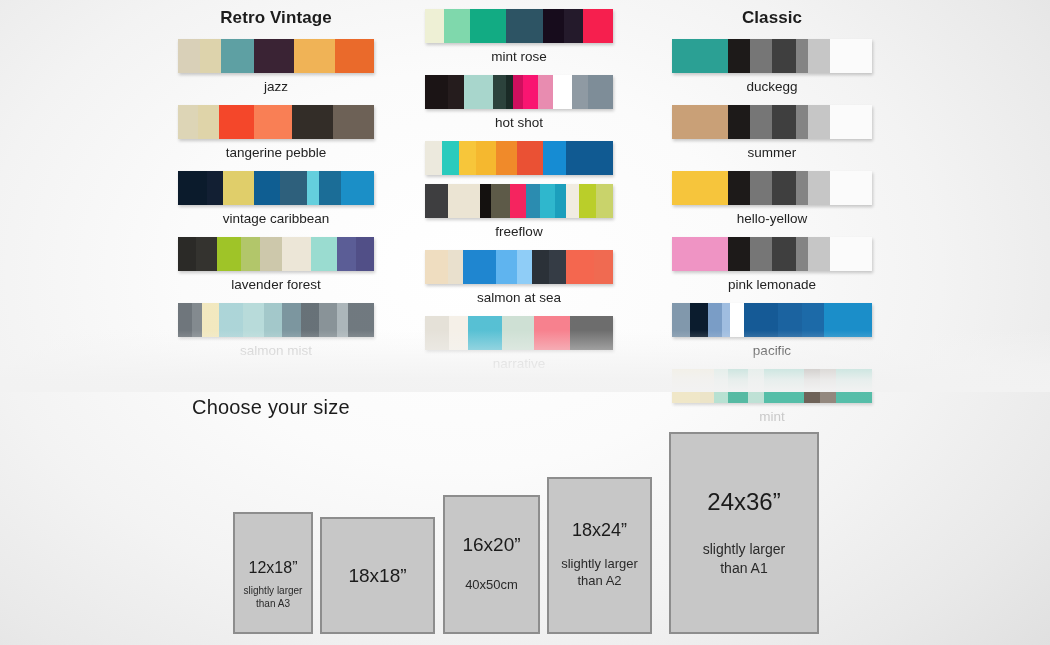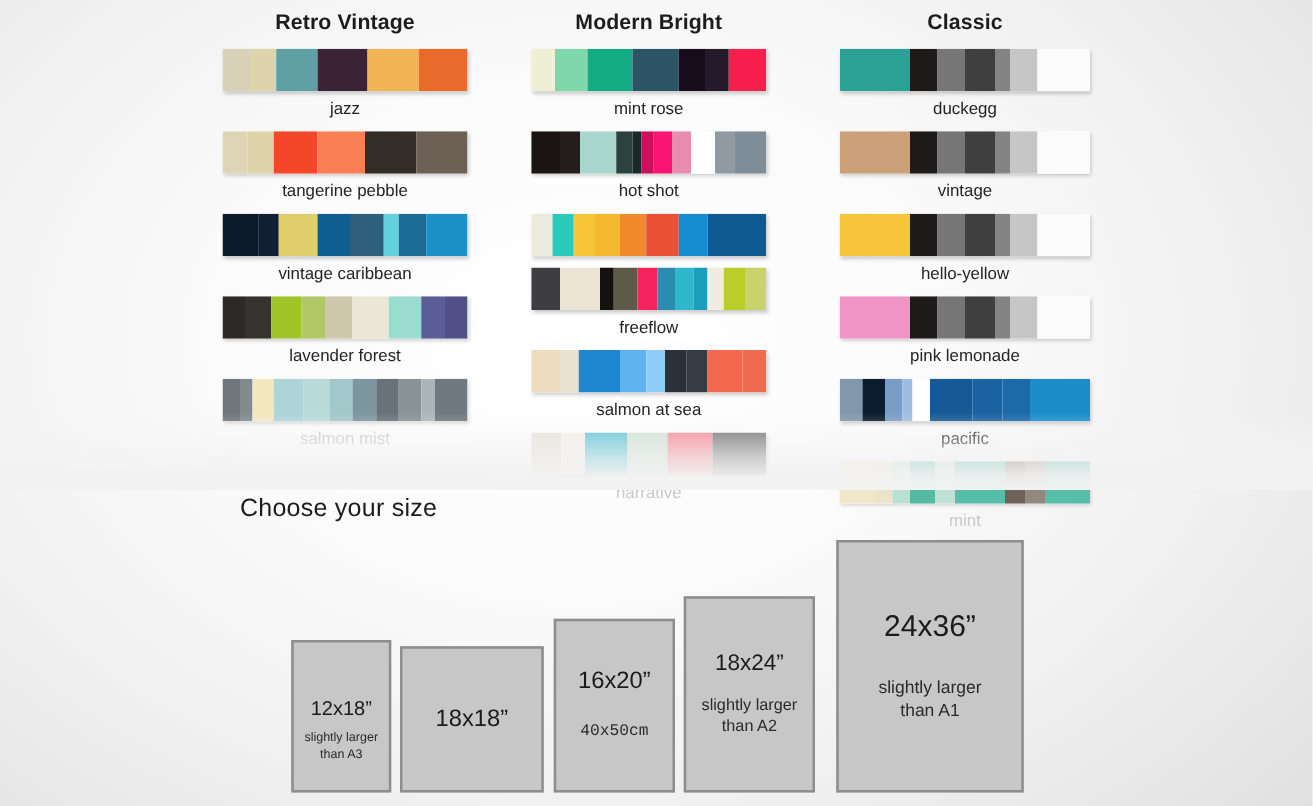--- a/index.html
+++ b/index.html
@@ -146,21 +146,21 @@
   
   .size-box.b0 { left: 41px;  width: 80px;  height: 122px; }
   .size-box.b0 .size-label { font-size: 16px; margin-top: 24px; }
   .size-box.b0 .size-sub   { font-size: 10px; margin-top: 8px; }
 
   .size-box.b1 { left: 128px; width: 115px; height: 117px; }
   .size-box.b1 .size-label { font-size: 19px; }
 
   .size-box.b2 { left: 251px; width: 97px;  height: 139px; }
   .size-box.b2 .size-label { font-size: 19px; }
-  .size-box.b2 .size-sub   { font-size: 13px; margin-top: 22px; font-family: Liberation Mono, monospace; }
+  .size-box.b2 .size-sub   { font-size: 13px; margin-top: 22px; }
 
   .size-box.b3 { left: 355px; width: 105px; height: 157px; }
   .size-box.b3 .size-label { font-size: 18px; }
   .size-box.b3 .size-sub   { font-size: 13px; margin-top: 16px; }
 
   .size-box.b4 { left: 477px; width: 150px; height: 202px; margin-top: 20px; }
   .size-box.b4 .size-label { font-size: 24px; }
   .size-box.b4 .size-sub   { font-size: 14px; margin-top: 26px; }
 </style>
 </head>
@@ -233,21 +233,20 @@
               <div class="band" style="background: rgb(47, 61, 70); width: 9%;"></div>
               <div class="band" style="background: rgb(93, 107, 114); width: 9%;"></div>
               <div class="band" style="background: rgb(142, 155, 161); width: 6%;"></div>
               <div class="band" style="background: rgb(59, 71, 80); width: 13%;"></div>
             </div>
             <div class="palette-name">salmon mist</div>
           </div>
         </div>
     </div>
     <div class="palette-col col-1">
-      <div class="col-title">Modern Bright</div>
       <div class="col-rows">
           <div class="palette-row">
             <div class="swatch-bar">
               <div class="band" style="background: rgb(238, 240, 213); width: 10%;"></div>
               <div class="band" style="background: rgb(127, 216, 172); width: 14%;"></div>
               <div class="band" style="background: rgb(18, 171, 131); width: 19%;"></div>
               <div class="band" style="background: rgb(45, 84, 100); width: 20%;"></div>
               <div class="band" style="background: rgb(23, 12, 28); width: 11%;"></div>
               <div class="band" style="background: rgb(36, 26, 43); width: 10%;"></div>
               <div class="band" style="background: rgb(246, 31, 78); width: 16%;"></div>
@@ -343,21 +342,21 @@
           <div class="palette-row">
             <div class="swatch-bar">
               <div class="band" style="background: rgb(201, 160, 119); width: 28%;"></div>
               <div class="band" style="background: rgb(29, 26, 25); width: 11%;"></div>
               <div class="band" style="background: rgb(118, 118, 118); width: 11%;"></div>
               <div class="band" style="background: rgb(63, 63, 63); width: 12%;"></div>
               <div class="band" style="background: rgb(132, 132, 132); width: 6%;"></div>
               <div class="band" style="background: rgb(198, 198, 198); width: 11%;"></div>
               <div class="band" style="background: rgb(251, 251, 251); width: 21%;"></div>
             </div>
-            <div class="palette-name">vintage</div>
+            <div class="palette-name">summer</div>
           </div>
           <div class="palette-row">
             <div class="swatch-bar">
               <div class="band" style="background: rgb(246, 197, 60); width: 28%;"></div>
               <div class="band" style="background: rgb(29, 26, 25); width: 11%;"></div>
               <div class="band" style="background: rgb(118, 118, 118); width: 11%;"></div>
               <div class="band" style="background: rgb(63, 63, 63); width: 12%;"></div>
               <div class="band" style="background: rgb(132, 132, 132); width: 6%;"></div>
               <div class="band" style="background: rgb(198, 198, 198); width: 11%;"></div>
               <div class="band" style="background: rgb(251, 251, 251); width: 21%;"></div>

